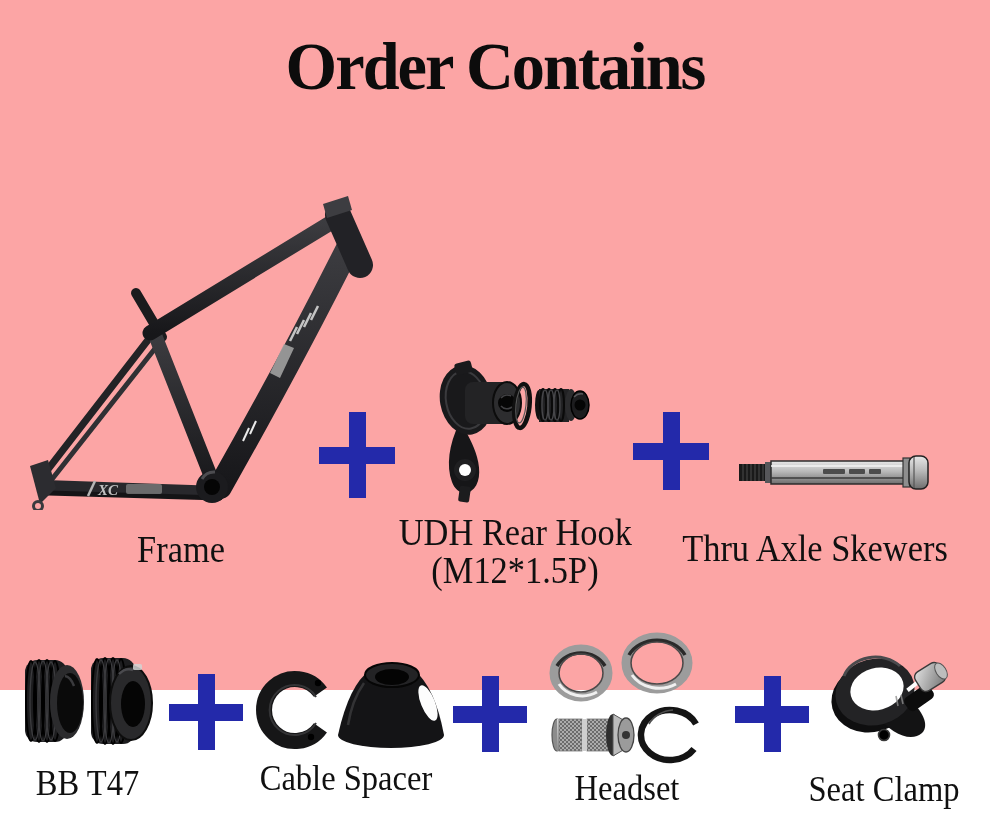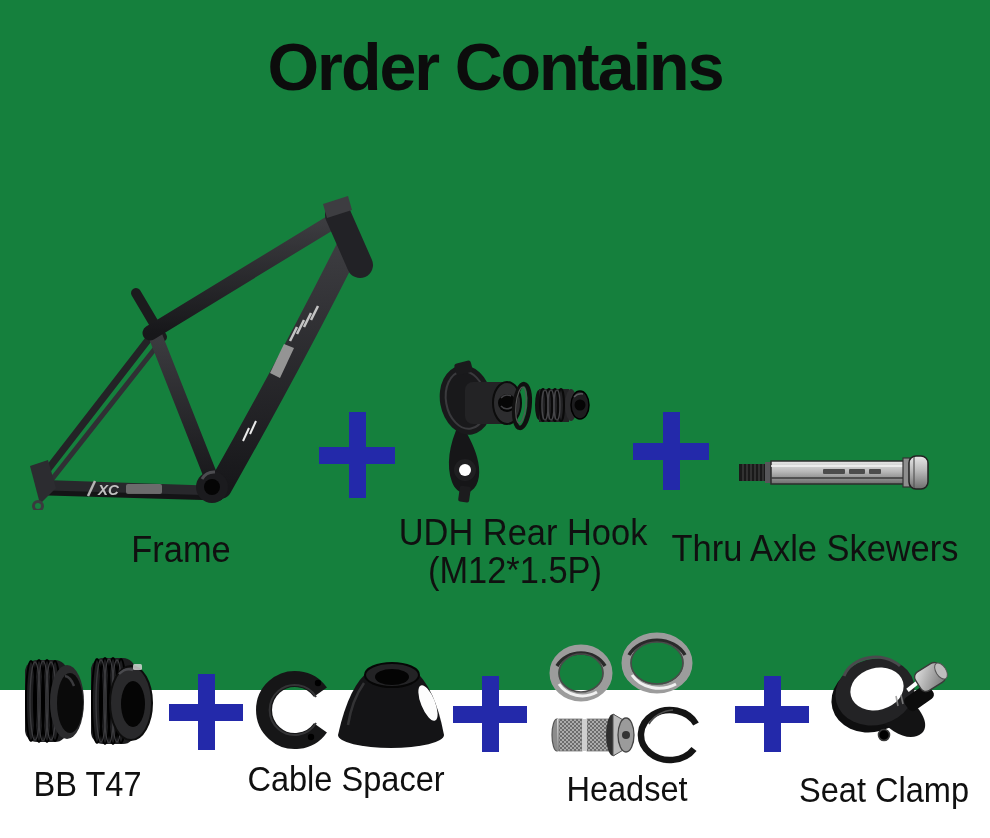--- a/index.html
+++ b/index.html
@@ -1,18 +1,18 @@
 <!DOCTYPE html>
 <html style="--accent: #2329aa;"><head>
 <meta charset="utf-8">
 <style>
   html,body{margin:0;padding:0;}
   body{background:#fff;width:990px;height:838px;position:relative;overflow:hidden;
        font-family:"Liberation Sans",sans-serif;}
-  .canvas{position:absolute;left:0;top:0;width:990px;height:690px;background:#15803d;}
+  .canvas{position:absolute;left:0;top:0;width:990px;height:690px;background:#fca5a5;font-family:Liberation Serif, serif;}
   .title{position:absolute;left:0;top:28px;width:990px;text-align:center;
          font-size:67px;font-weight:bold;letter-spacing:-2px;color:#0c0c0c;
          transform:scaleX(.99);}
   .label{position:absolute;text-align:center;color:#101010;font-size:35px;
          line-height:1.04;transform:scaleX(.93);white-space:nowrap;}
   .label .l2{display:block;}
   .lab-frame{left:66px;top:531px;width:230px;font-size:37px;}
   .lab-udh{left:390px;top:514px;width:250px;font-size:37px;}
   .lab-axle{left:645px;top:530px;width:340px;font-size:37px;}
   .lab-bb{left:10px;top:766px;width:155px;}

